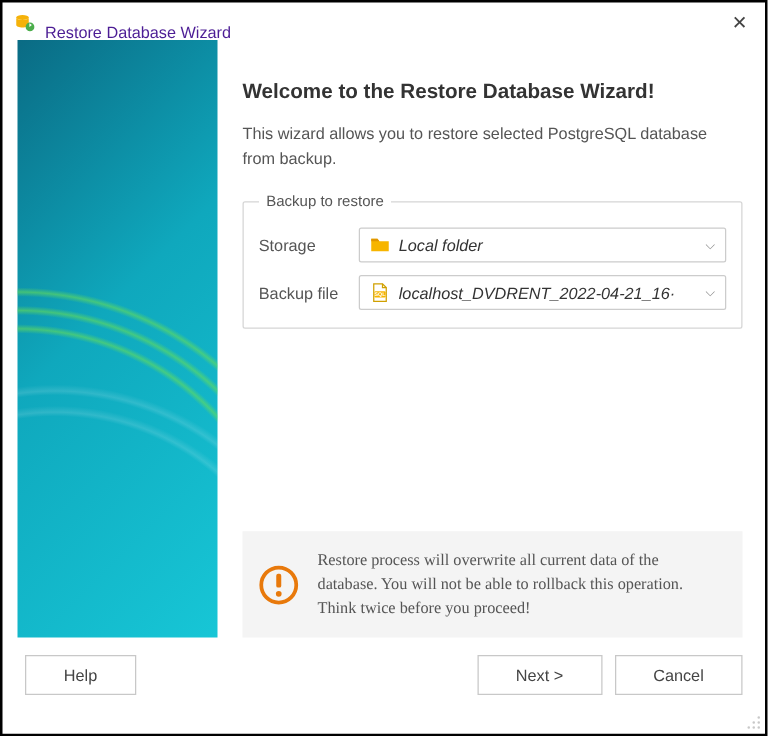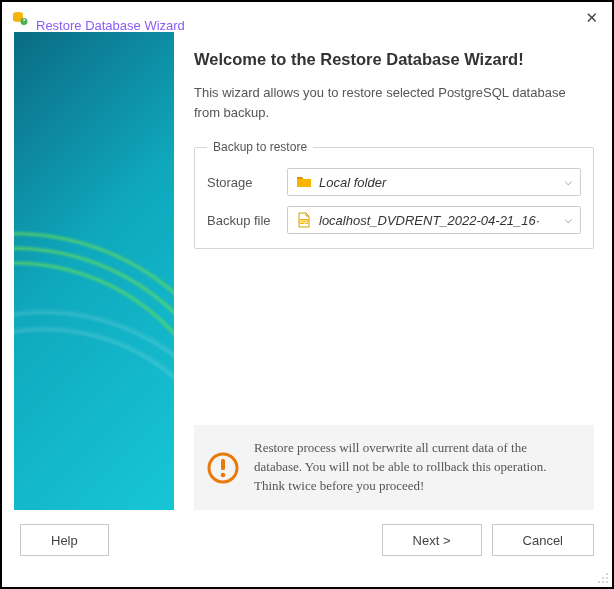--- a/index.html
+++ b/index.html
@@ -18,21 +18,21 @@
       display: flex;
       align-items: center;
       padding: 6px 10px 4px 10px;
       height: 30px;
     }
     .titlebar .app-icon {
       width: 16px; height: 16px;
       margin-right: 8px;
       display: flex; align-items: center; justify-content: center;
     }
-    .titlebar .title-text { color: #8b5cf6; margin-top: 15px; }
+    .titlebar .title-text { color: #4c1d95; margin-top: 15px; }
     .titlebar .close {
       margin-left: auto;
       font-size: 15px;
       color: #444;
       cursor: pointer;
       padding: 0 4px;
     }
     .content {
       display: flex;
       height: 478px;
@@ -65,20 +65,21 @@
       flex: 1;
       padding: 18px 18px 0 20px;
       display: flex;
       flex-direction: column;
     }
     h1 {
       font-size: 16.5px;
       font-weight: 600;
       color: #333;
       margin-bottom: 14px;
+      margin-top: 14px;
     }
     .intro {
       color: #555;
       line-height: 1.5;
       margin-bottom: 18px;
     }
     fieldset {
       border: 1px solid #d5d5d5;
       border-radius: 2px;
       padding: 14px 12px 14px 12px;

